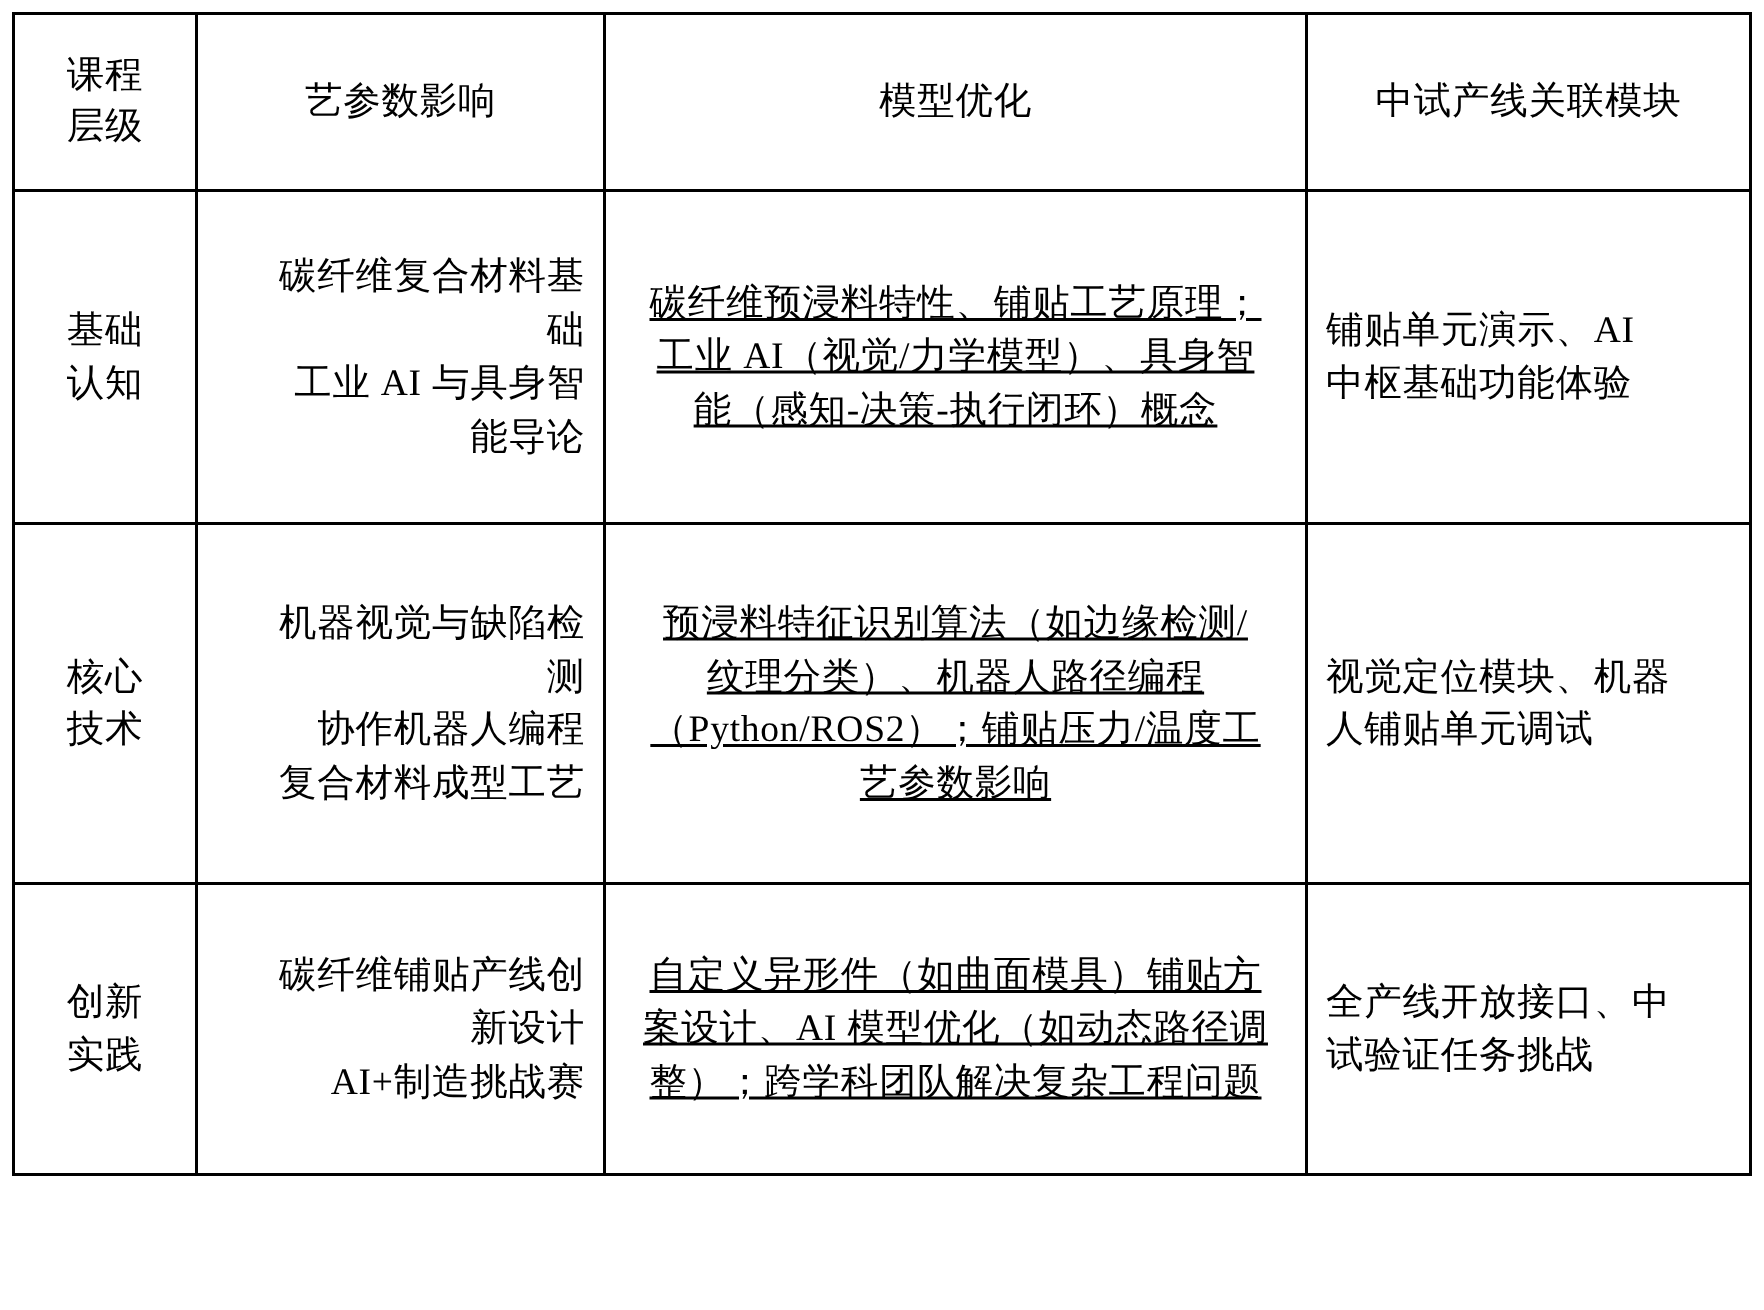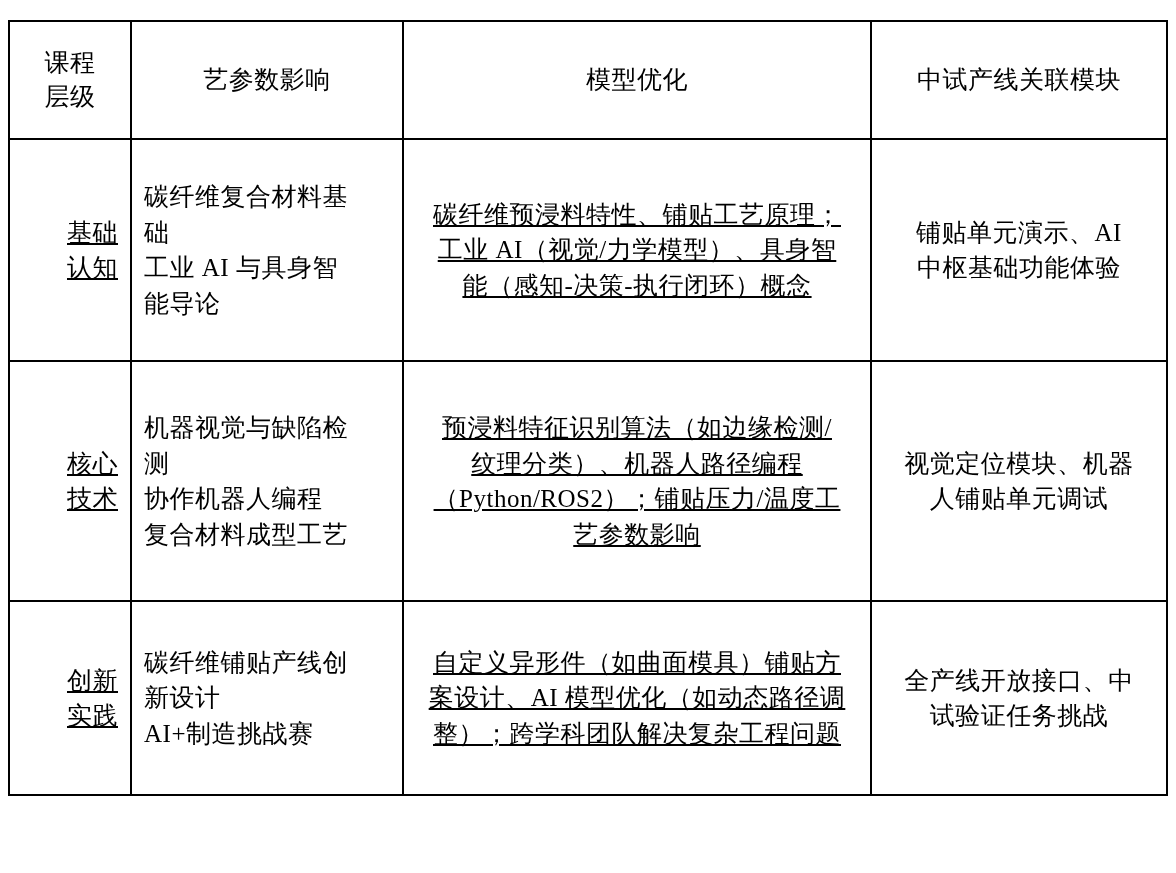--- a/index.html
+++ b/index.html
@@ -11,21 +11,21 @@
     width: 1176px;
     height: 873px;
     font-family: "Liberation Serif", "DejaVu Serif", serif;
     color: #000000;
   }
   .page {
     position: relative;
     width: 1052px;
     height: 873px;
     box-sizing: border-box;
-    padding: 20px 10px 8px 8px;
+    padding: 8px 10px 8px 8px;
   }
   table.course-table {
     border-collapse: collapse;
     width: 1158px;
     table-layout: fixed;
   }
   table.course-table td {
     border: 2px solid #000000;
     vertical-align: middle;
     padding: 10px 12px;
@@ -38,40 +38,39 @@
   col.c-core   { width: 468px; }
   col.c-module { width: 296px; }
 
   tr.header-row td {
     text-align: center;
     vertical-align: middle;
     height: 104px;
     padding: 6px 8px;
   }
   td.level-cell {
-    text-align: right;
+    text-align: center;
     padding-left: 14px;
     white-space: pre-line;
-    text-decoration: underline;
   }
   td.name-cell {
-    text-align: left;
+    text-align: right;
     padding-left: 14px;
     padding-right: 6px;
     white-space: pre-line;
   }
   td.core-cell {
     text-align: center;
     padding-left: 14px;
     padding-right: 8px;
     white-space: pre-line;
     text-decoration: underline;
   }
   td.module-cell {
-    text-align: center;
+    text-align: left;
     padding-left: 14px;
     padding-right: 8px;
     white-space: pre-line;
   }
   tr.row-basic td    { height: 200px; }
   tr.row-core td     { height: 218px; }
   tr.row-compre td   { height: 166px; }
   tr.row-innov td    { height: 172px; }
 
   .hdr-level {

